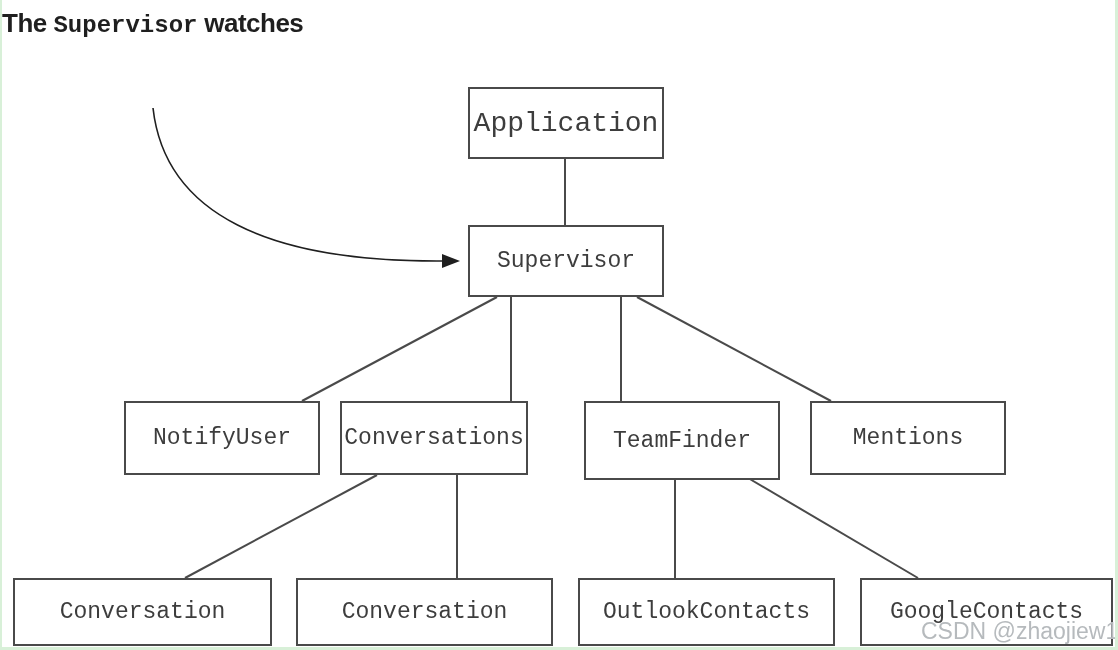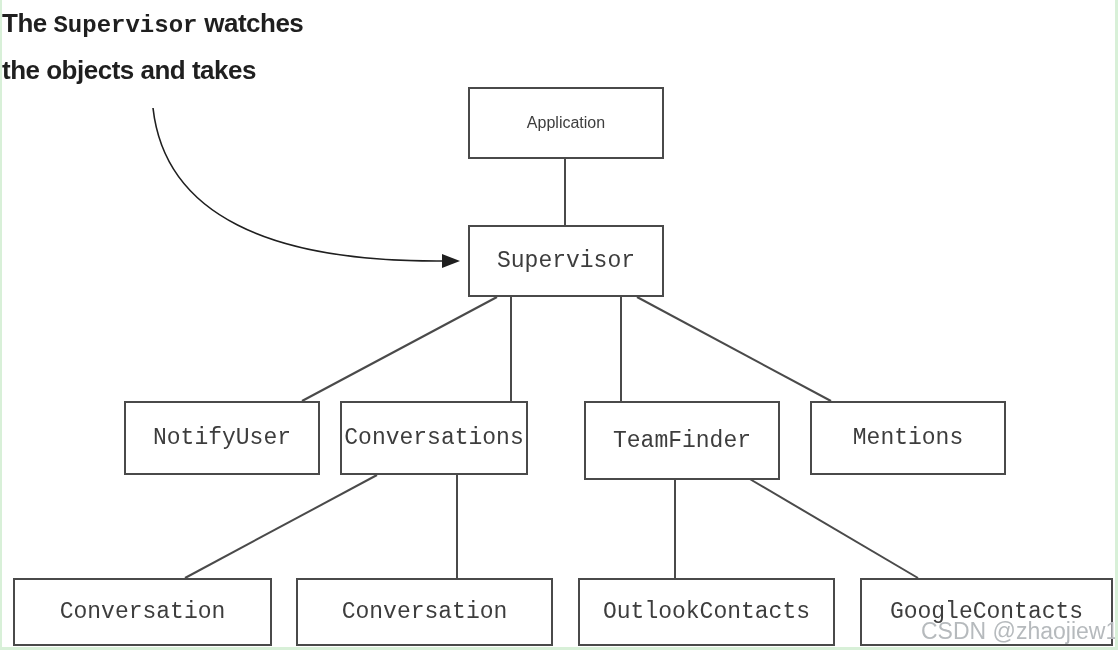--- a/index.html
+++ b/index.html
@@ -38,22 +38,22 @@
     background: #fff;
     display: flex;
     align-items: center;
     justify-content: center;
     font-family: "Liberation Mono", "DejaVu Sans Mono", monospace;
     font-size: 23px;
     color: var(--box-text, #3d3d3d);
     white-space: nowrap;
   }
   .node.sans {
-    font-family: Liberation Sans, sans-serif;
-    font-size: 16px;
+    font-family: Liberation Mono, monospace;
+    font-size: 28px;
   }
   .annotation {
     position: absolute;
     left: 2px;
     top: 1px;
     font-weight: bold;
     font-size: 26px;
     line-height: 44px;
     color: var(--ink, #1f1f1f);
     letter-spacing: -0.5px;
@@ -91,21 +91,20 @@
     <path class="connector" d="M377 475 L185 578"></path>
     <path class="connector" d="M457 475 L457 578"></path>
     <path class="connector" d="M675 475 L675 578"></path>
     <path class="connector" d="M743 475 L918 578"></path>
     <path class="arrow-curve" d="M153 108 C165 215 270 262 442 261"></path>
     <polygon class="arrow-head" points="460,261 442,254 442,268"></polygon>
   </svg>
 
   <div class="annotation">
     <div class="ann-line"><span>The </span><span class="code">Supervisor</span><span> watches</span></div>
-    <div class="ann-line">the objects and takes</div>
   </div>
 
   <div class="node sans" style="left:468px; top:87px; width:196px; height:72px;">Application</div>
 
   <div class="node" style="left:468px; top:225px; width:196px; height:72px;">Supervisor</div>
 
   <div class="node" style="left:124px; top:401px; width:196px; height:74px;text-align:center;">NotifyUser</div>
 
   <div class="node" style="left:340px; top:401px; width:188px; height:74px;">Conversations</div>
 

